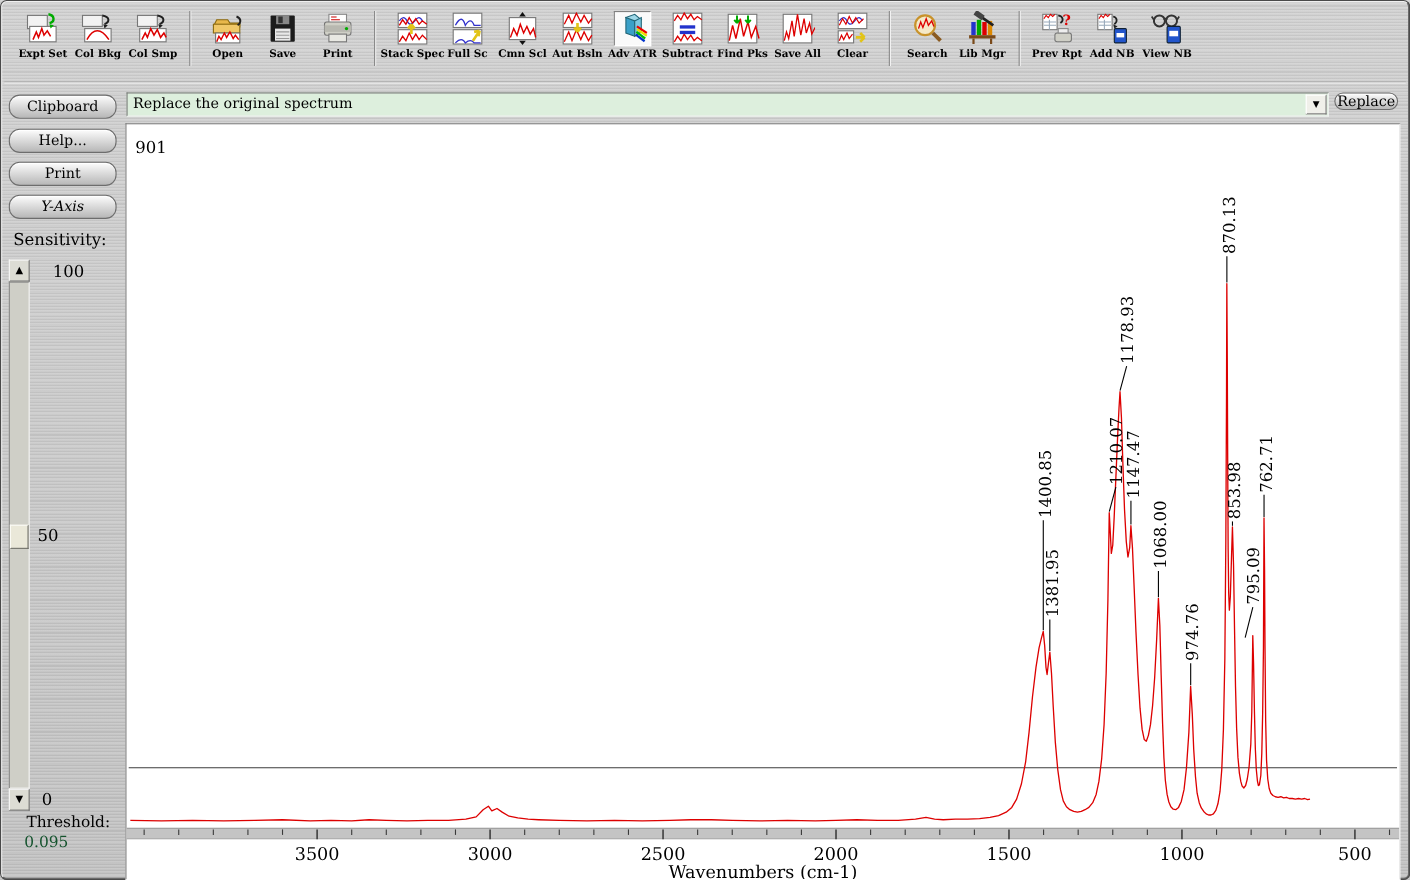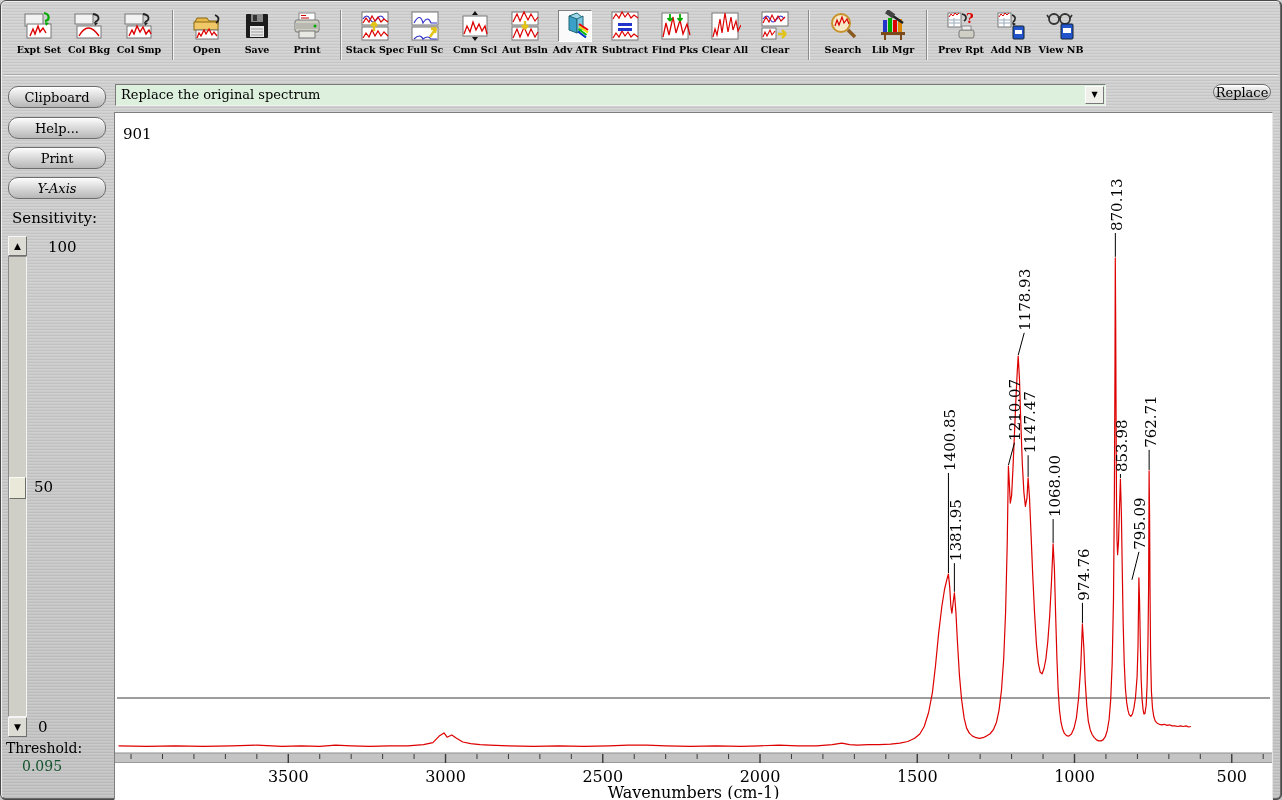--- a/index.html
+++ b/index.html
@@ -39,21 +39,21 @@
   .tb-sep {
     width:2px; height:50px; margin:2px 8px 0 8px;
     border-left:1px solid #8a8a8a; border-right:1px solid #f2f2f2;
   }
   .tb-rule {
     position:absolute; left:4px; right:4px; top:74px; height:2px; z-index:2;
     border-top:1px solid #a9a9a9; border-bottom:1px solid #eeeeee;
   }
   
   .combo {
-    position:absolute; left:115px; top:84px; width:991px; height:22px; z-index:2;
+    position:absolute; left:115px; top:84px; width:1093px; height:22px; z-index:2;
     background:#ddefdd; border:1px solid; border-color:#7a7a7a #f2f2f2 #f2f2f2 #7a7a7a;
     font-size:13px; line-height:20px; padding-left:5px; color:#000;
   }
   .combo-arrow {
     position:absolute; right:1px; top:1px; bottom:1px; width:19px;
     background:#f0f0ea; border:1px solid; border-color:#ffffff #787878 #787878 #ffffff;
     display:flex; align-items:center; justify-content:center; font-size:8px; color:#000;
     font-family:"DejaVu Sans", sans-serif;
   }
   .pill {
@@ -80,21 +80,21 @@
     background:#cfcfc7; border:1px solid; border-color:#8a8a8a #f4f4f4 #f4f4f4 #8a8a8a;
   }
   .slider-thumb {
     position:absolute; left:0px; top:220px; width:17px; height:22px;
     background:#eae8d9; border:1px solid; border-color:#fbfbf5 #6e6e68 #6e6e68 #fbfbf5;
   }
   .sl-val { position:absolute; font-size:15px; color:#000; z-index:2; }
   .sl-100 { left:48px; top:238px; }
   .sl-50  { left:34px; top:478px; }
   .sl-0   { left:38px; top:718px; }
-  .thr-label { position:absolute; left:6px;  top:740px; font-size:14px; color:#000; z-index:2; }
+  .thr-label { position:absolute; left:24px;  top:740px; font-size:14px; color:#000; z-index:2; }
   .thr-value { position:absolute; left:22px; top:758px; font-size:14px; color:#14532d; z-index:2; }
   
   .chart {
     position:absolute; left:114px; top:112px; width:1159px; height:688px; z-index:2;
     background:#ffffff; border:1px solid; border-color:#7e7e7e #e6e6e6 #ffffff #7e7e7e;
   }
   .chart svg { display:block; }
 </style>
 </head>
 <body>
@@ -268,21 +268,21 @@
         </span>
         <span class="tb-lbl">Find Pks</span>
       </div>
       <div class="tb-btn">
         <span class="tb-ico">
           <svg width="32" height="32" viewBox="0 0 32 32">
             <rect x="3" y="3" width="26" height="26" fill="#fff" stroke="#777"></rect>
             <path d="M4,27 l2,-8 2,6 3,-16 2,14 3,-20 3,19 3,-15 2,13 3,-9 2,10 3,-6" stroke="#d00" fill="none" stroke-width="1.2"></path>
           </svg>
         </span>
-        <span class="tb-lbl">Clear All</span>
+        <span class="tb-lbl">Save All</span>
       </div>
       <div class="tb-btn">
         <span class="tb-ico">
           <svg width="32" height="32" viewBox="0 0 32 32">
             <rect x="3" y="2" width="26" height="14" fill="#fff" stroke="#777"></rect>
             <path d="M4,9 q4,-6 7,0 t7,0 t7,0" stroke="#33c" fill="none" stroke-width="1.1"></path>
             <path d="M4,13 l3,-6 3,5 3,-7 3,6 3,-5 3,5 4,-4" stroke="#d00" fill="none" stroke-width="1.1"></path>
             <rect x="3" y="18" width="14" height="11" fill="#fff" stroke="#777"></rect>
             <path d="M4,27 l2,-5 2,4 3,-6 2,5 3,-4" stroke="#d00" fill="none" stroke-width="1.1"></path>
             <path d="M19,24 h8 m0,0 l-4,-4 m4,4 l-4,4" stroke="#e2c418" stroke-width="2.4" fill="none"></path>

